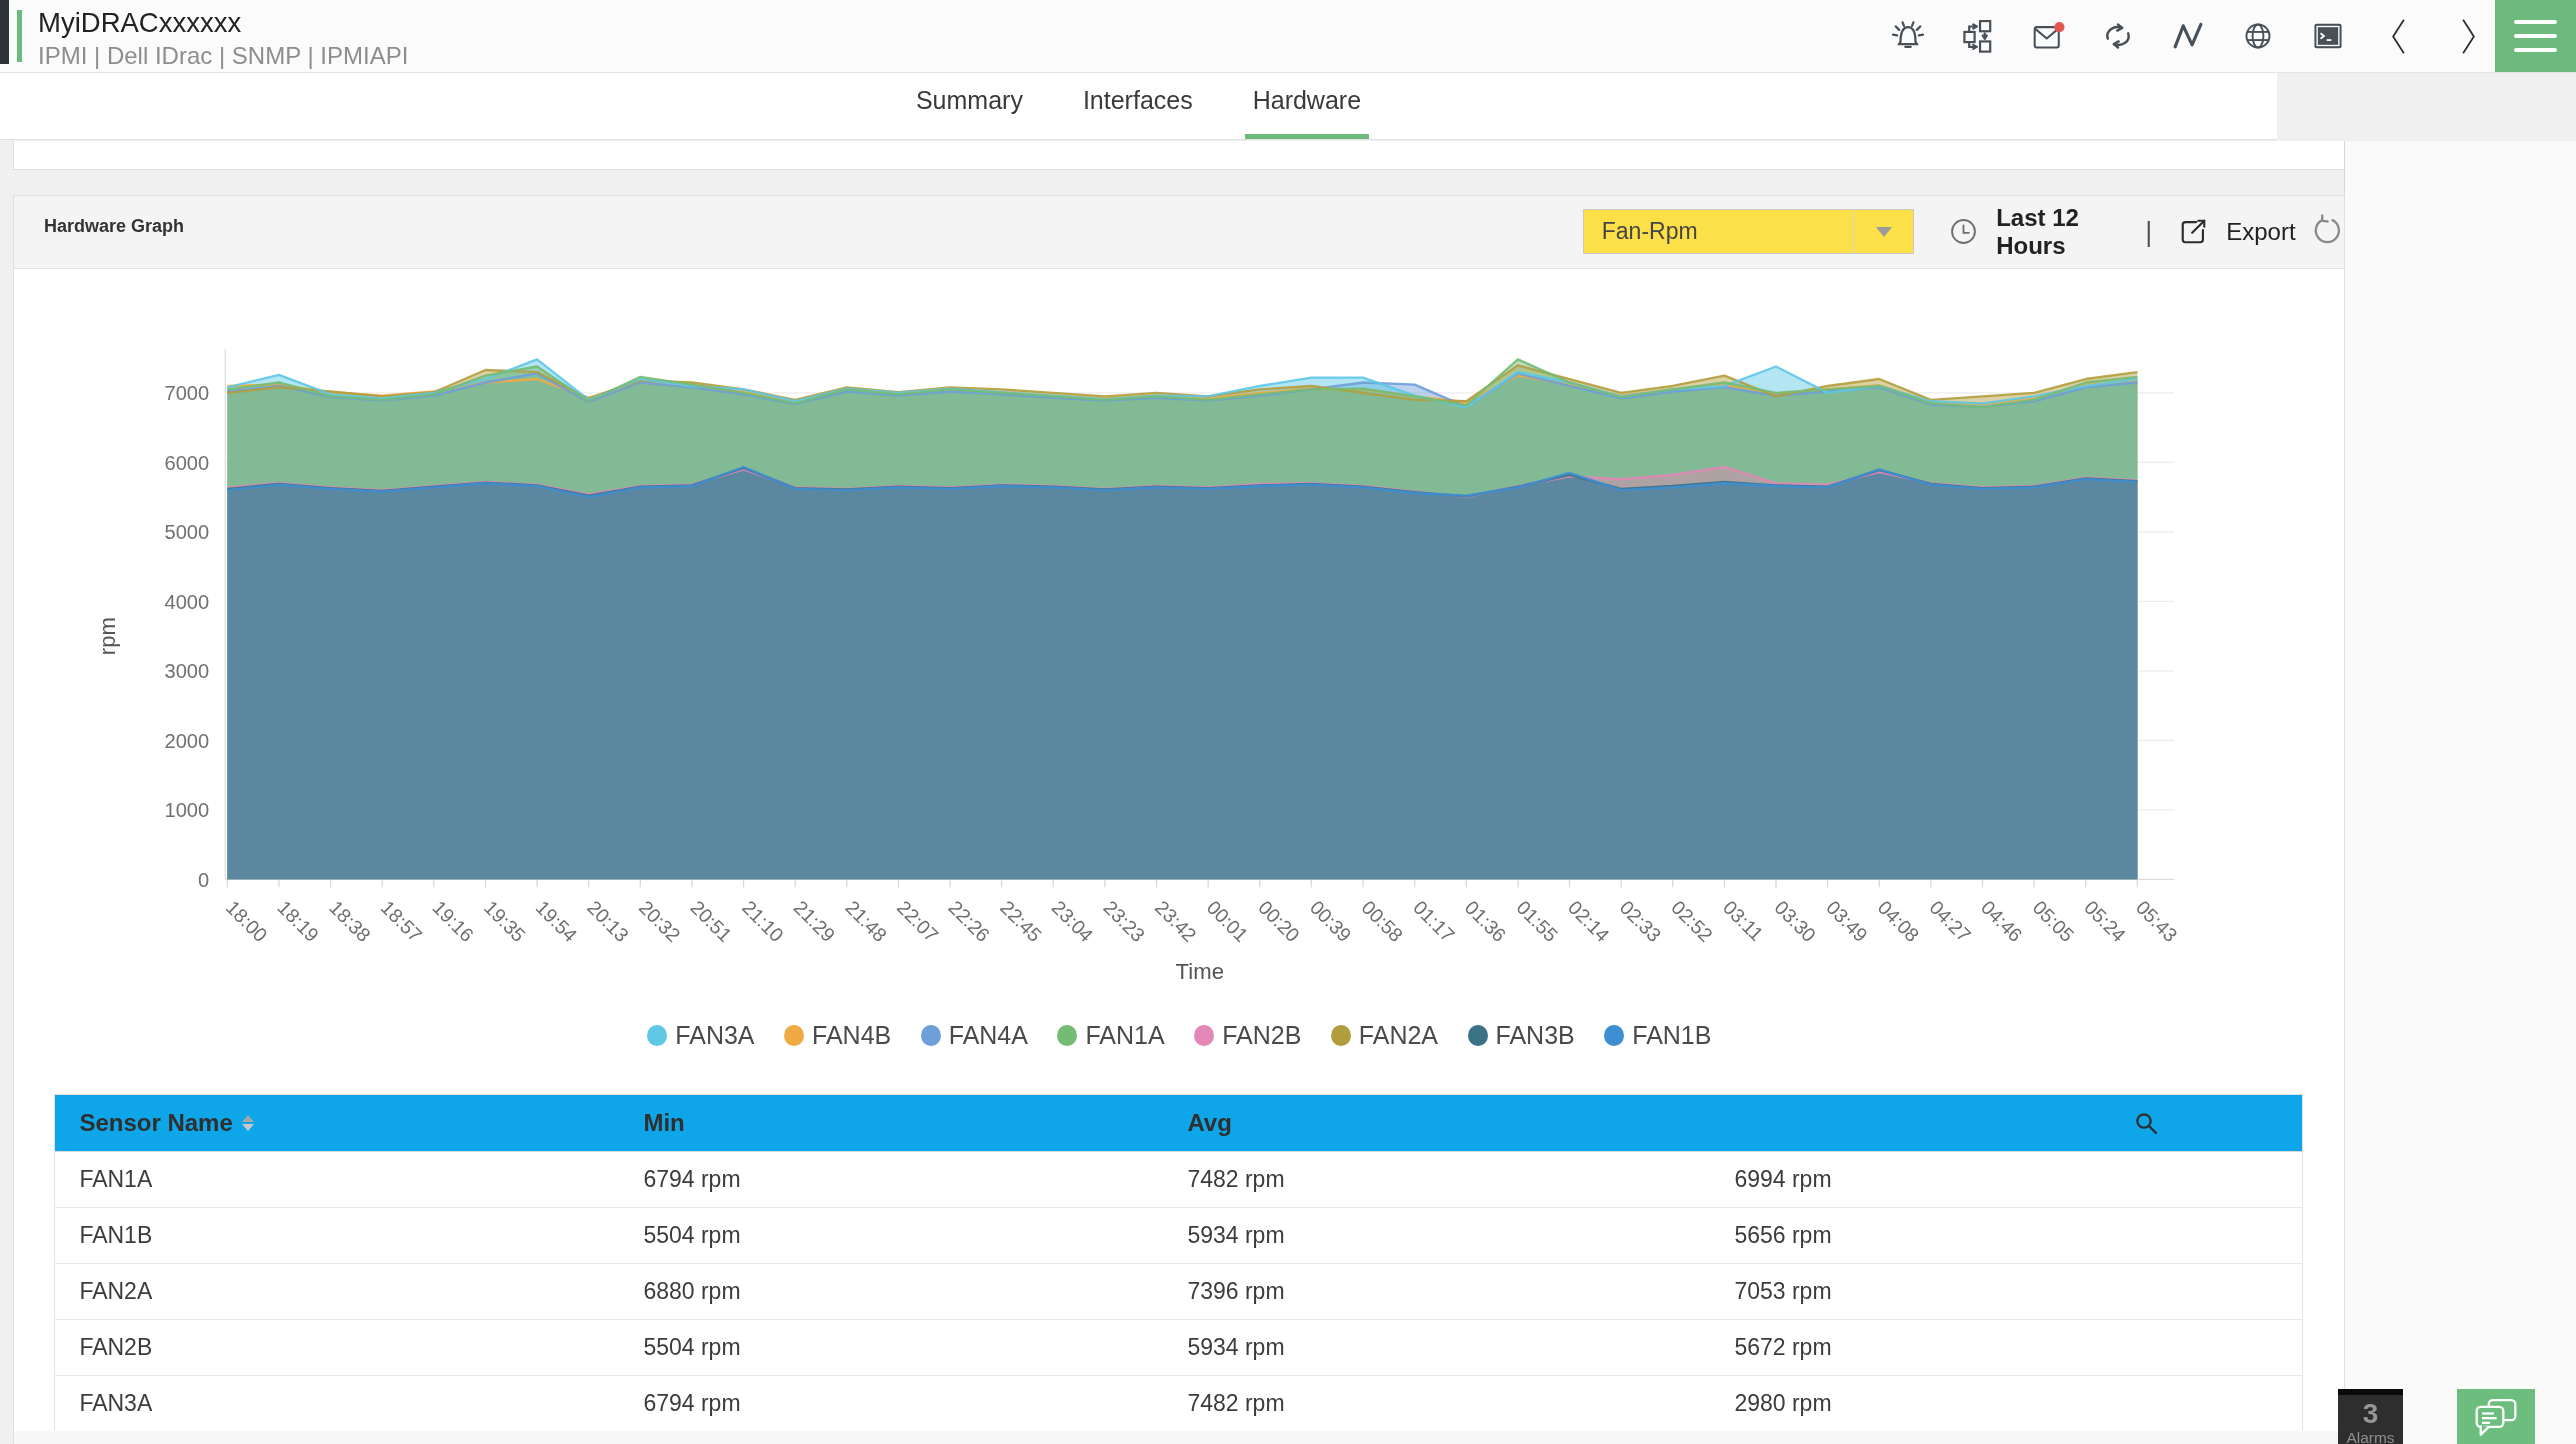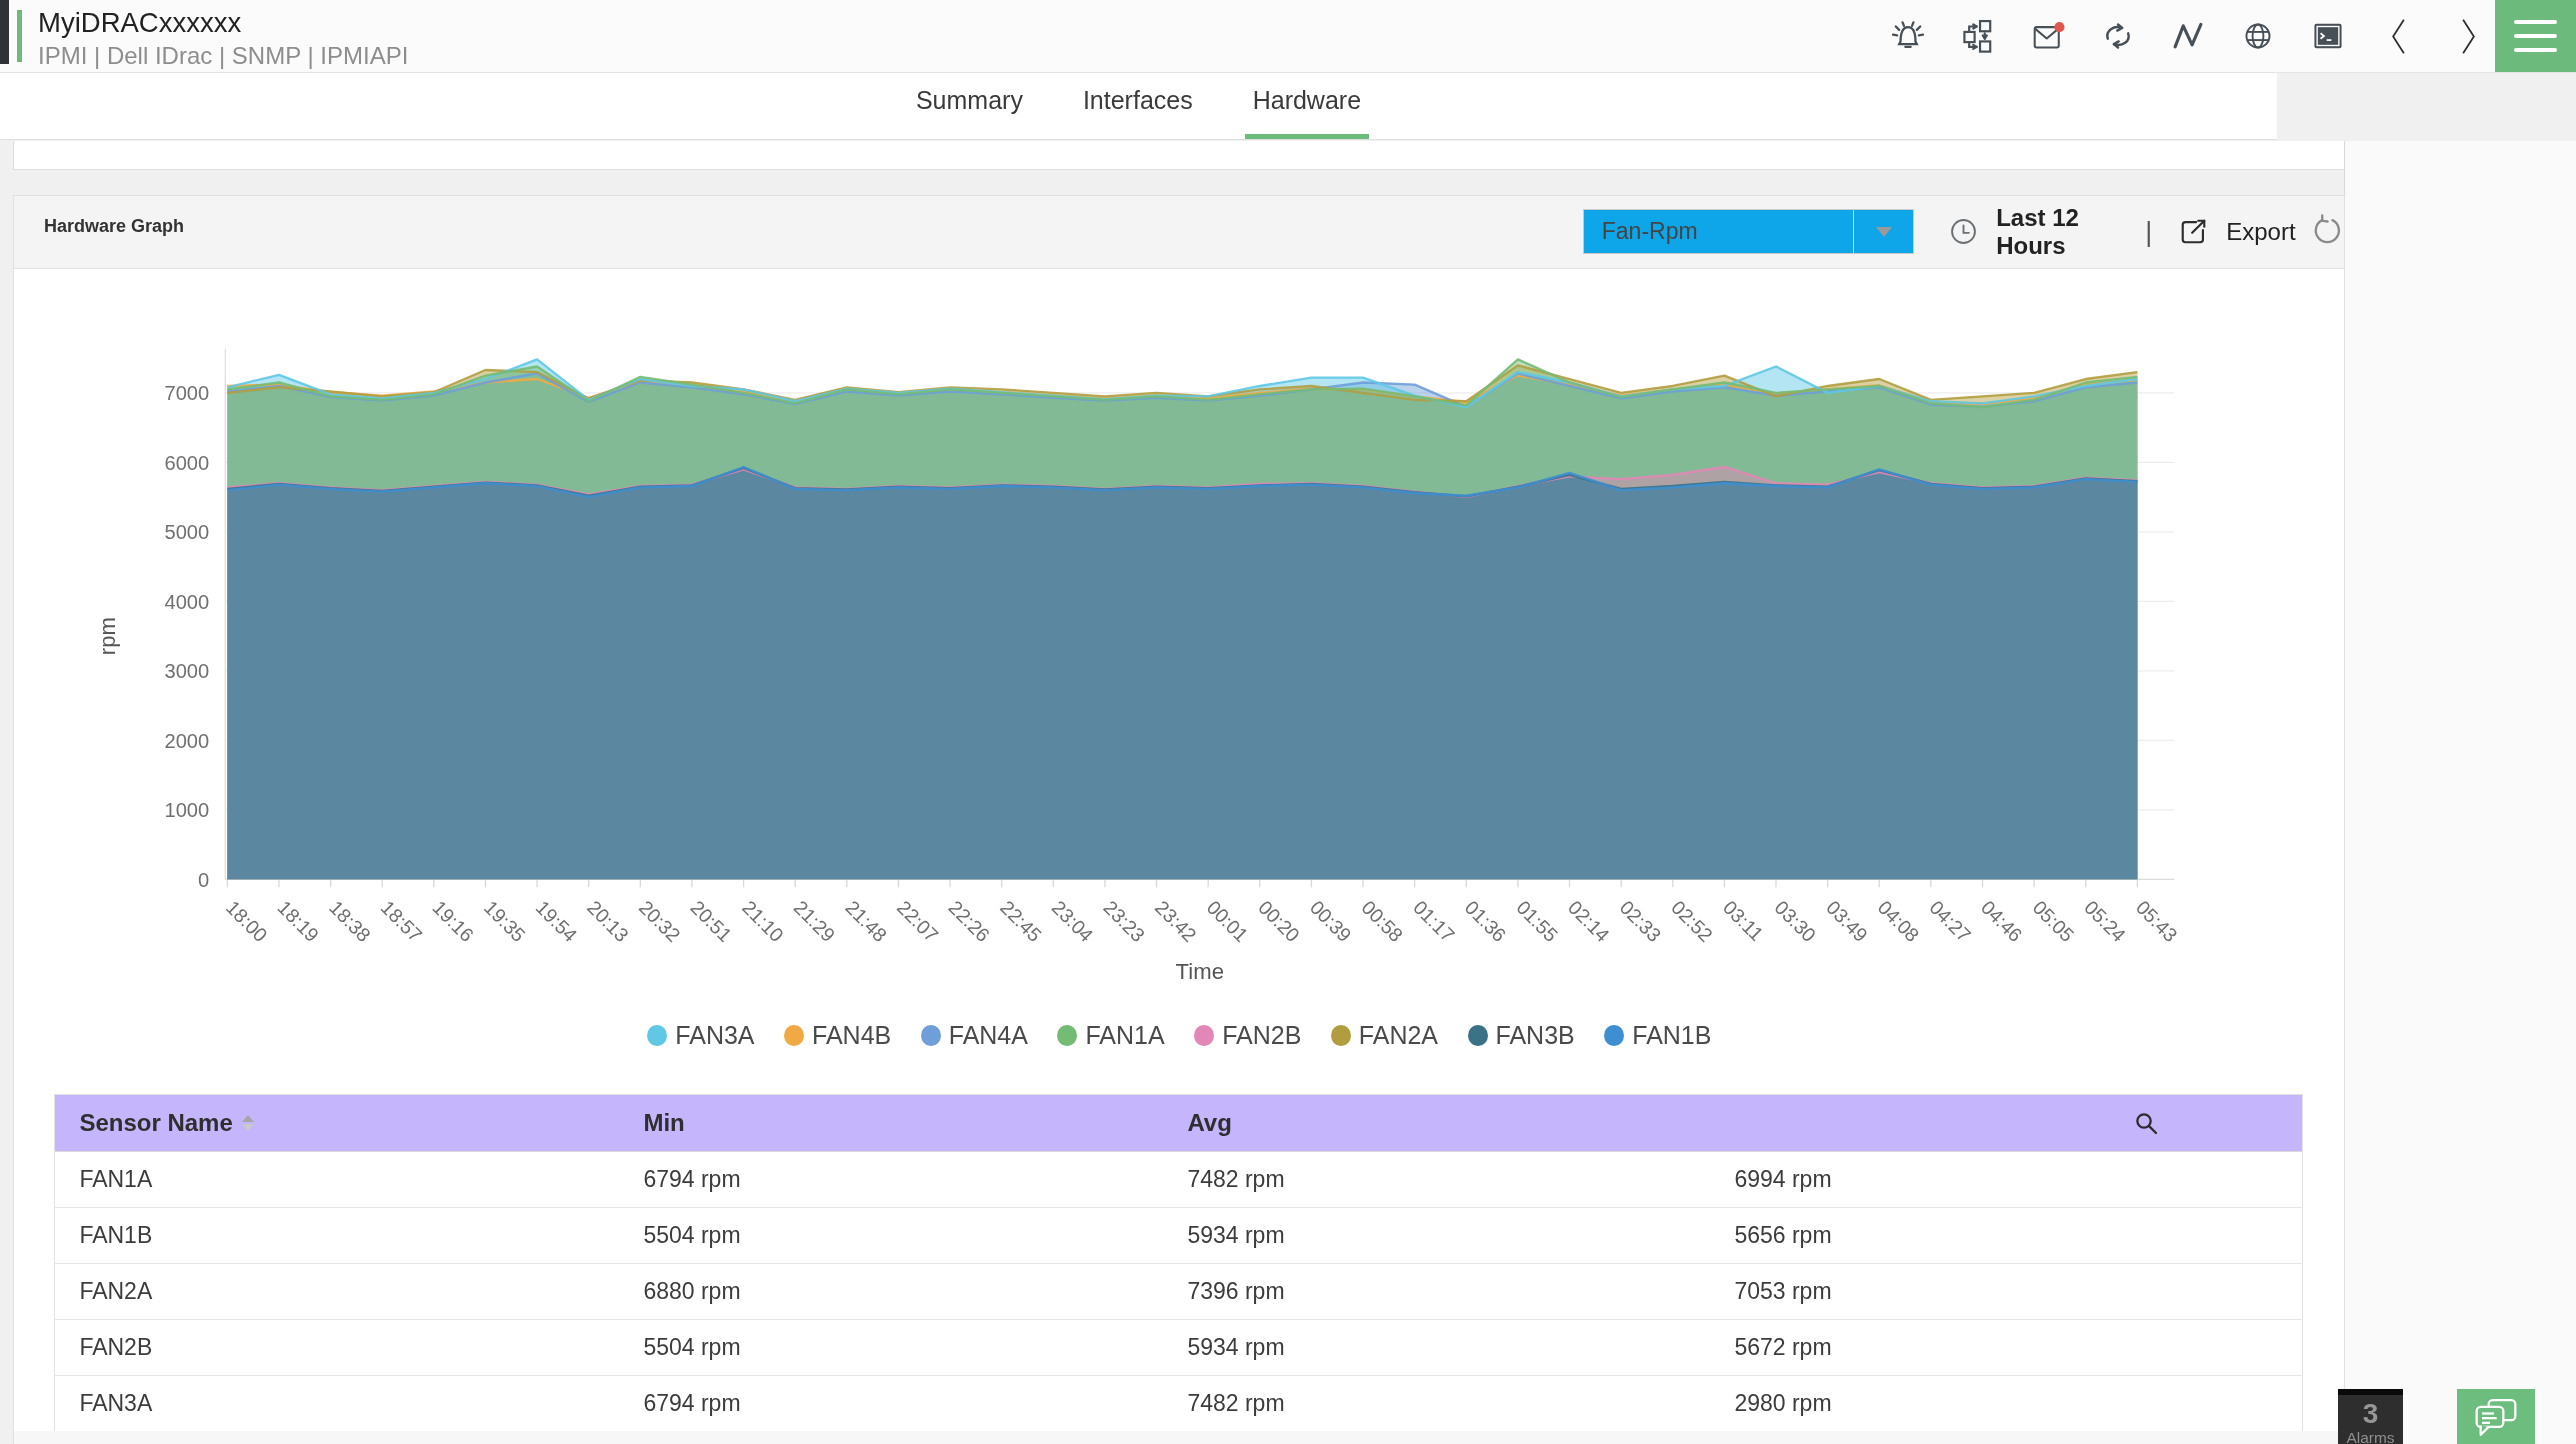--- a/index.html
+++ b/index.html
@@ -26,39 +26,39 @@
 
   
   .remnant{left:13.4px;top:141px;width:2330px;height:28px;background:#fff;border:0.7px solid #dedede;border-top:none;}
 
   .right-gutter{left:2344px;top:141px;width:232px;height:1304px;background:#fafafa;border-left:1.3px solid #d8d8d8;}
 
   
   .panel{left:13.4px;top:195px;width:2330px;height:1250px;background:#fff;border:0.7px solid #e0e0e0;}
   .panel-head{left:0;top:0;width:2330px;height:72px;background:#f4f4f4;border-bottom:0.7px solid #e2e2e2;}
   .panel-title{left:29.5px;top:20px;font-size:18px;font-weight:bold;color:#333;}
-  .select-box{left:1569px;top:13.4px;width:329px;height:43px;background:#0ea5e9;border:0.7px solid #c9c9c9;display:flex;align-items:center;cursor:pointer;gap:47px;}
+  .select-box{left:1569px;top:13.4px;width:329px;height:43px;background:#fde047;border:0.7px solid #c9c9c9;display:flex;align-items:center;cursor:pointer;gap:47px;}
   .select-value{flex:1;padding-left:17.4px;font-size:23px;color:#444;}
   .select-arrow{width:59px;height:100%;border-left:0.7px solid #d6d6d6;display:flex;align-items:center;justify-content:center;}
   .select-arrow i{width:0;height:0;border-left:8.7px solid transparent;border-right:8.7px solid transparent;border-top:10.7px solid #9a9a9a;}
   .timerange{left:1932px;top:0;height:72px;display:flex;align-items:center;gap:14.8px;}
   .timerange .lbl{font-size:24px;font-weight:bold;color:#222;}
   .sep{font-size:27px;color:#555;margin:0 9.4px;}
   .export-lbl{font-size:24px;color:#222;}
 
   
   #chart-svg{left:0;top:72px;}
   .legend-row{left:0;top:825px;width:2330px;display:flex;justify-content:center;align-items:center;gap:29.5px;}
   .legend-item{display:flex;align-items:center;gap:8px;cursor:pointer;}
   .legend-dot{width:20px;height:21.5px;border-radius:50%;}
   .legend-label{font-size:25px;color:#4a4a4a;}
 
   
   .sensor-table{left:40px;top:898px;width:2247px;border:0.7px solid #e2e2e2;border-bottom:none;background:#fff;}
-  .t-head{display:grid;grid-template-columns:564px 544px 547px 470px 1fr;align-items:center;height:56px;background:#c4b5fd;border-bottom:0.7px solid #d9d9d9;}
+  .t-head{display:grid;grid-template-columns:564px 544px 547px 470px 1fr;align-items:center;height:56px;background:#0ea5e9;border-bottom:0.7px solid #d9d9d9;}
   .t-head .cell{font-size:24px;font-weight:bold;color:#2f2f2f;padding-left:24px;display:flex;align-items:center;gap:9.4px;}
   .t-row{display:grid;grid-template-columns:564px 544px 547px 470px 1fr;align-items:center;height:55px;border-bottom:0.7px solid #e8e8e8;background:#fff;}
   .t-row .cell{font-size:23px;color:#3c3c3c;padding-left:24px;}
   .search-cell{display:flex;justify-content:flex-end;padding-right:20px;}
   .sort-icon{display:inline-flex;flex-direction:column;gap:2.7px;}
   .sort-icon i{width:0;height:0;border-left:6px solid transparent;border-right:6px solid transparent;}
   .sort-up{border-bottom:7.4px solid #a6a6a6;}
   .sort-down{border-top:7.4px solid #c9c9c9;}
 
   .bottom-strip{left:14px;top:1431px;width:2329px;height:14px;background:#f7f7f7;}

